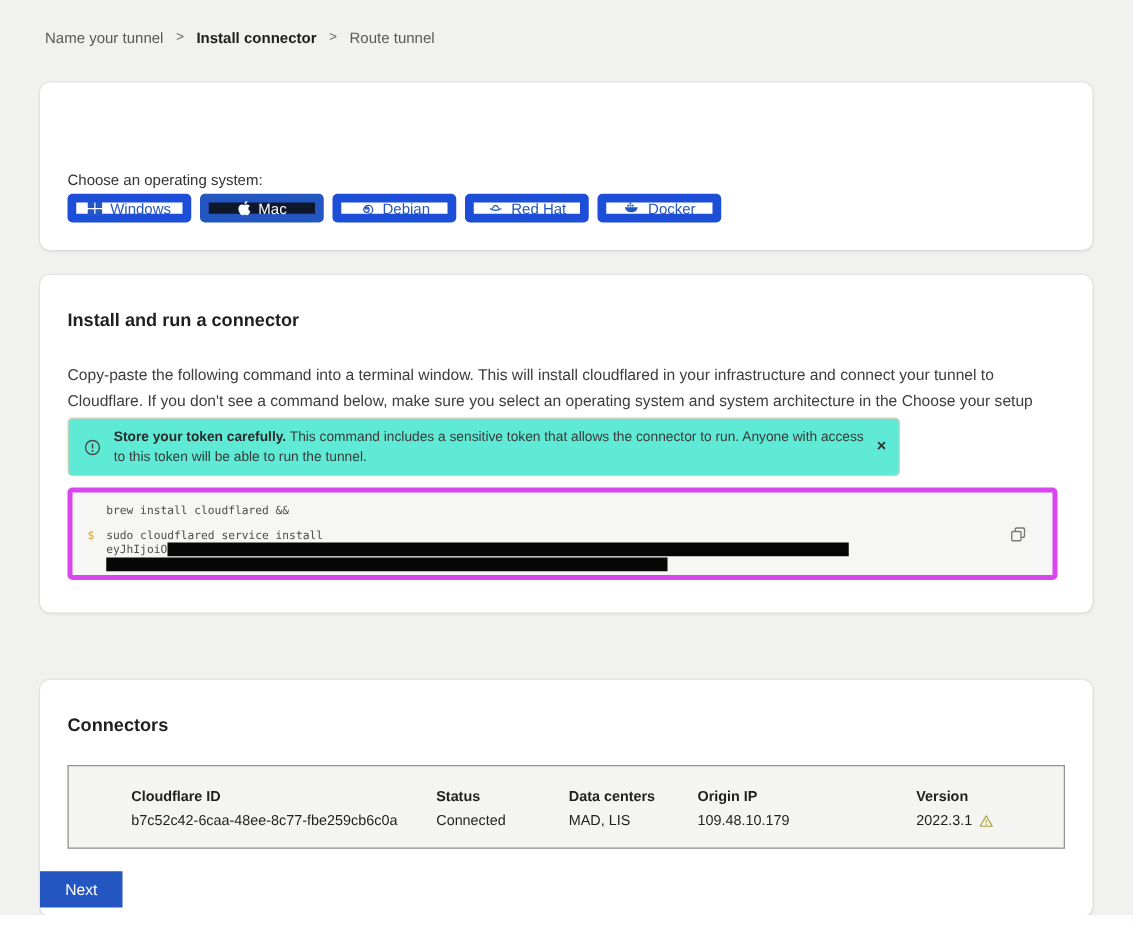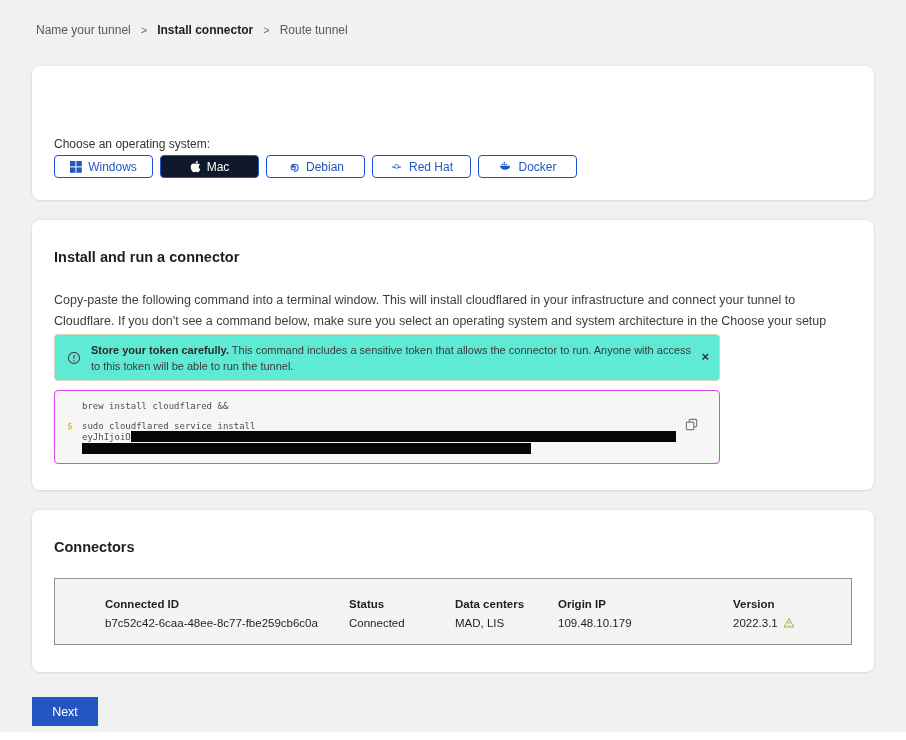--- a/index.html
+++ b/index.html
@@ -22,32 +22,32 @@
   .sep { color:#6b6b6b; font-size:11px; }
 
   
   .card {
     position:absolute; left:32px; width:842px;
     background:#ffffff; border-radius:8px;
     box-shadow:0 1px 3px rgba(0,0,0,.07), 0 0 0 1px rgba(0,0,0,.035);
   }
   .card-env        { top:66px;  height:134px; }
   .card-install    { top:220px; height:270px; }
-  .card-connectors { top:510px; height:162px; }
+  .card-connectors { top:544px; height:189px; }
   .card-title {
     position:absolute; left:22px; top:30px; margin:0;
     font-size:14.5px; line-height:15px; font-weight:bold; color:#1f1f1f;
   }
 
   
   .os-label { position:absolute; left:22px; top:71px; font-size:12px; color:#333; }
   .os-buttons { position:absolute; left:22px; top:89px; display:flex; gap:7px; }
   .os-btn {
     width:99px; height:23px; border-radius:4px;
-    border:1px solid #1d4ed8; background:#fff; color:#2456c2;
+    border:7px solid #1d4ed8; background:#fff; color:#2456c2;
     display:flex; align-items:center; justify-content:center; gap:6px;
     font-size:12px; font-family:"Liberation Sans", sans-serif;
     padding:0; cursor:pointer;
   }
   .os-btn.selected { background:#0f172a; border-color:#2456c2; color:#fff; }
   .os-ico { display:inline-flex; align-items:center; }
 
   
   .desc {
     position:absolute; left:22px; top:70px; width:796px; margin:0;
@@ -62,22 +62,22 @@
     position:absolute; left:36px; top:7px; width:606px; margin:0;
     font-size:11px; line-height:16px; color:#3a3a3a;
   }
   .warn-text strong { color:#2b2b2b; }
   .warn-close {
     position:absolute; right:10px; top:15px; padding:0; line-height:1;
     background:none; border:none; font-size:13px; font-weight:bold;
     color:#333; cursor:pointer; font-family:"Liberation Sans", sans-serif;
   }
   .code-block {
-    position:absolute; left:22px; top:170px; width:666px; height:74px;
-    background:#f6f6f4; border:1px solid #d946ef; border-radius:4px;
+    position:absolute; left:22px; top:170px; width:792px; height:74px;
+    background:#f6f6f4; border:4px solid #d946ef; border-radius:4px;
     font-family:"DejaVu Sans Mono", monospace; font-size:9px; color:#4e4e4e;
   }
   .code-line1  { position:absolute; left:27px; top:10px; }
   .code-prompt { position:absolute; left:12px; top:30px; color:#d99e2b; }
   .code-line2  { position:absolute; left:27px; top:30px; }
   .code-token  { position:absolute; left:27px; top:41px; }
   .redact { position:absolute; height:11px; background:#060606; }
   .bar1 { left:76px; top:40px; width:545px; }
   .bar2 { left:27px; top:52px; width:449px; }
   .copy-btn {
@@ -211,21 +211,21 @@
         </svg>
     </button>
   </div>
 </section>
 
 <section class="card card-connectors">
   <h2 class="card-title">Connectors</h2>
 
   <div class="connectors-table">
     <div class="thead">
-      <span class="c1">Connected ID</span>
+      <span class="c1">Cloudflare ID</span>
       <span class="c2">Status</span>
       <span class="c3">Data centers</span>
       <span class="c4">Origin IP</span>
       <span class="c5">Version</span>
     </div>
     <div class="trow">
       <span class="c1">b7c52c42-6caa-48ee-8c77-fbe259cb6c0a</span>
       <span class="c2 status">Connected</span>
       <span class="c3">MAD, LIS</span>
       <span class="c4">109.48.10.179</span>

